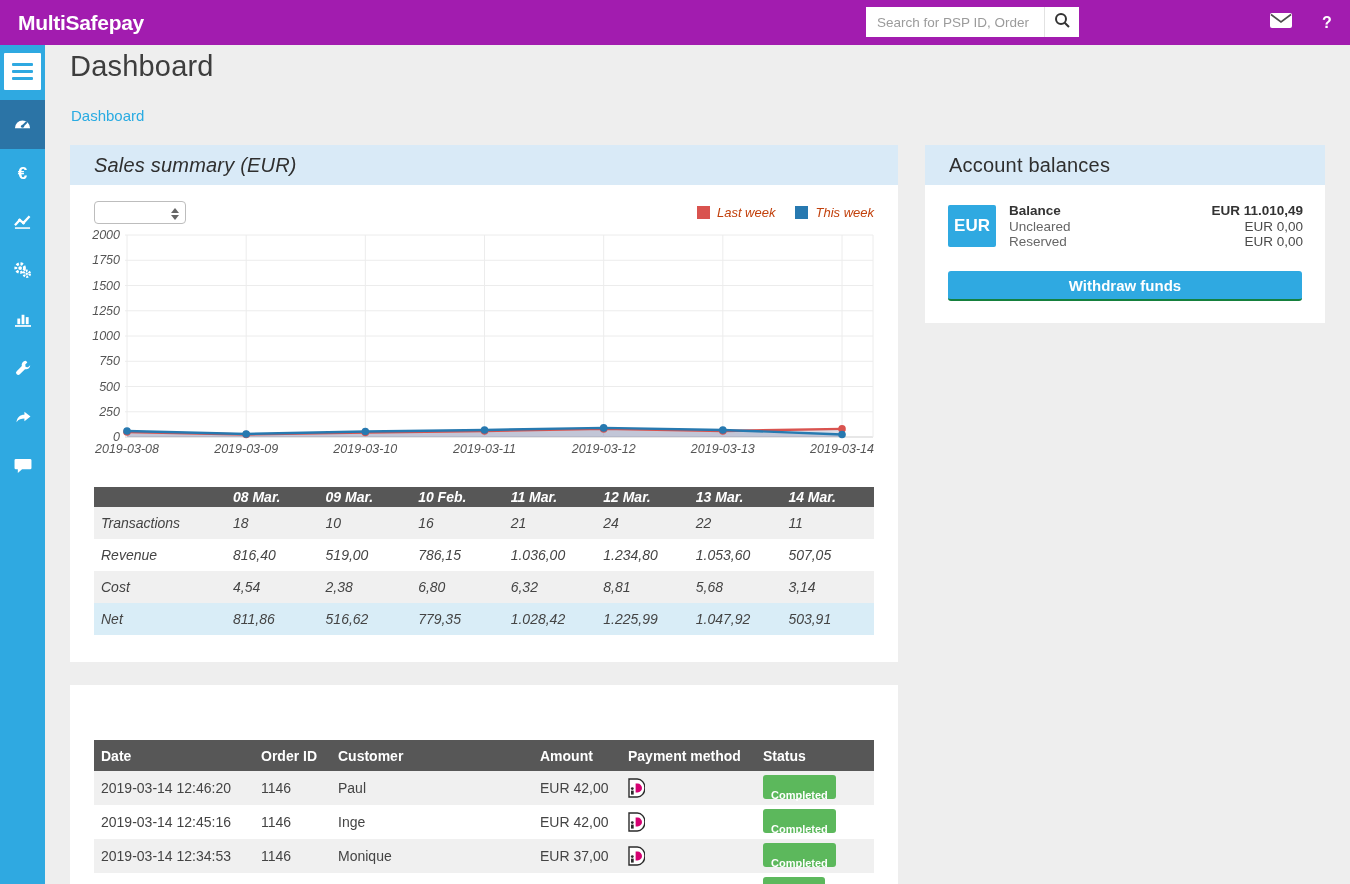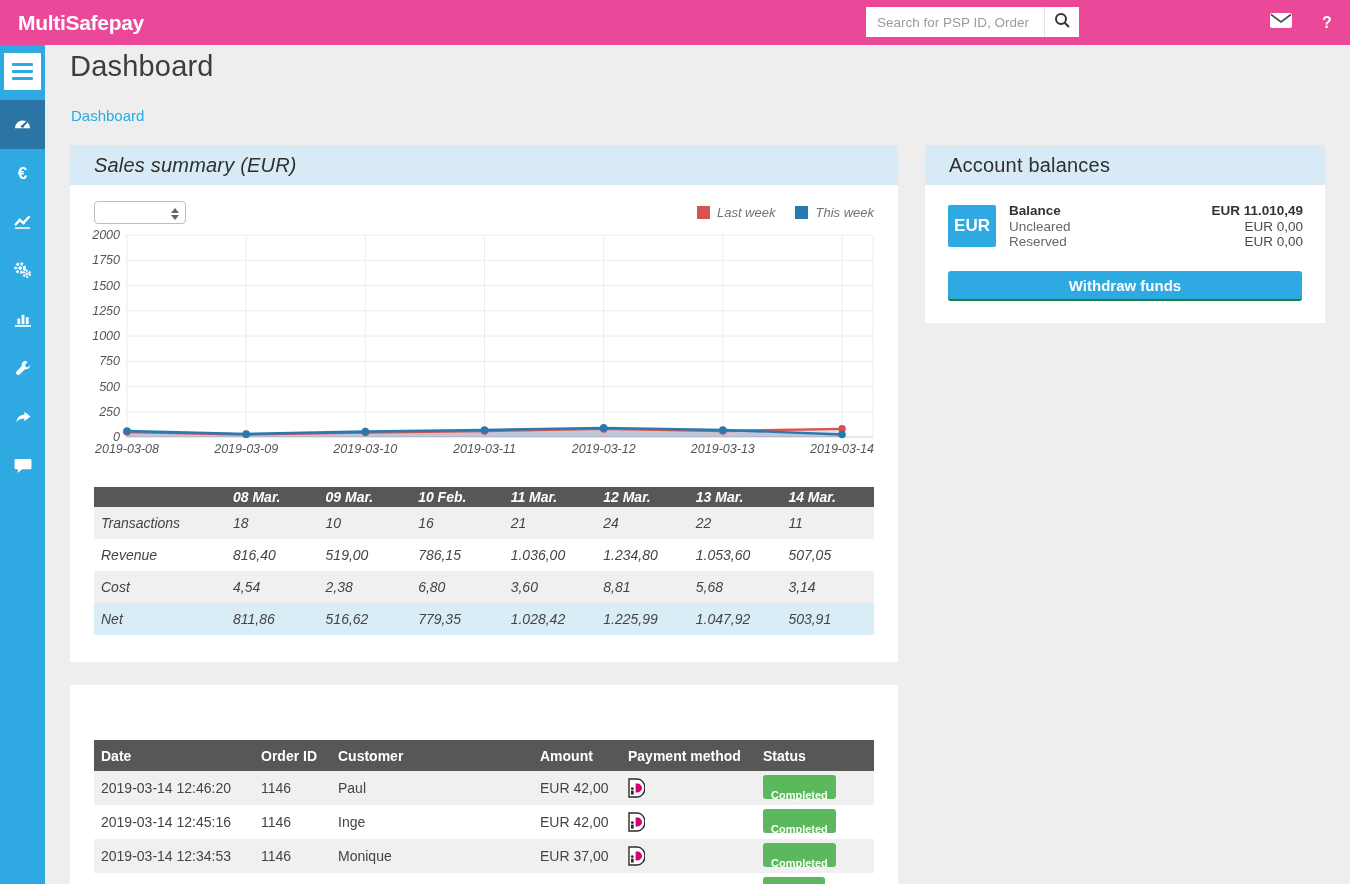--- a/index.html
+++ b/index.html
@@ -1,20 +1,20 @@
 <!DOCTYPE html>
 <html><head>
 <meta charset="utf-8">
 <style>
   * { margin:0; padding:0; box-sizing:border-box; }
   html,body { width:1350px; height:884px; overflow:hidden; }
   body { position:relative; background:#eeeeee; font-family:"Liberation Sans", sans-serif; color:#4a4a4a; }
 
   
-  .topbar { position:absolute; left:0; top:0; width:1350px; height:45px; background:#ec4899; z-index:30; }
+  .topbar { position:absolute; left:0; top:0; width:1350px; height:45px; background:#a21caf; z-index:30; }
   .brand { position:absolute; left:18px; top:0; line-height:45px; color:#ffffff; font-size:21px; font-weight:bold; letter-spacing:-0.3px; }
   .searchwrap { position:absolute; left:866px; top:7px; display:flex; height:30px; }
   .searchwrap input { width:178px; height:30px; border:1px solid #fff; background:#fff; padding:0 10px; font-size:13.5px; color:#444; outline:none; font-family:"Liberation Sans", sans-serif; }
   .searchwrap input::placeholder { color:#9b9b9b; }
   .search-btn { width:35px; height:30px; background:#fff; border:none; border-left:1px solid #e2e2e2; cursor:pointer; display:flex; align-items:center; justify-content:center; }
   .topbar-icon { position:absolute; top:0; height:45px; display:flex; align-items:center; justify-content:center; cursor:pointer; }
   .icon-mail { left:1266px; width:30px; }
   .icon-help { left:1314px; width:26px; color:#fff; font-size:16px; font-weight:bold; }
 
   
@@ -42,21 +42,21 @@
   
   .select-box { position:absolute; left:24px; top:56px; width:92px; height:23px; background:#fff; border:1px solid #bdbdbd; border-radius:4px; cursor:pointer; }
   .select-box .stepper { position:absolute; right:4px; top:3px; width:13px; height:17px; display:flex; flex-direction:column; align-items:center; justify-content:center; gap:2px; }
   .tri-up   { width:0; height:0; border-left:4px solid transparent; border-right:4px solid transparent; border-bottom:5px solid #666; }
   .tri-down { width:0; height:0; border-left:4px solid transparent; border-right:4px solid transparent; border-top:5px solid #666; }
 
   
   .legend { position:absolute; right:24px; top:60px; display:flex; gap:20px; }
   .legend-item { display:flex; align-items:center; gap:7px; }
   .legend-swatch { width:13px; height:13px; }
-  .legend-label { font-size:13px; color:#737373;text-align:right; }
+  .legend-label { font-size:13px; color:#c2410c;text-align:right; }
 
   .chart-wrap { position:absolute; left:0; top:80px; width:828px; height:238px; }
 
   
   .sum-table { position:absolute; left:24px; top:342px; width:780px; border-collapse:collapse; table-layout:fixed; font-size:14px; }
   .sum-table th, .sum-table td { text-align:left; padding:0 0 0 7px; height:32px; font-weight:normal; color:#444; overflow:hidden; white-space:nowrap; }
   .sum-table thead th { background:#575757; color:#fff; font-weight:bold; height:20px; }
   .sum-table .row-alt td { background:#f0f0f0; }
   .sum-table .row-net td { background:#d9edf7; }
 
@@ -300,21 +300,21 @@
           <td>1.036,00</td>
           <td>1.234,80</td>
           <td>1.053,60</td>
           <td>507,05</td>
         </tr>
         <tr class="row-alt">
           <td>Cost</td>
           <td>4,54</td>
           <td>2,38</td>
           <td>6,80</td>
-          <td>3,60</td>
+          <td>6,32</td>
           <td>8,81</td>
           <td>5,68</td>
           <td>3,14</td>
         </tr>
         <tr class="row-net">
           <td>Net</td>
           <td>811,86</td>
           <td>516,62</td>
           <td>779,35</td>
           <td>1.028,42</td>

